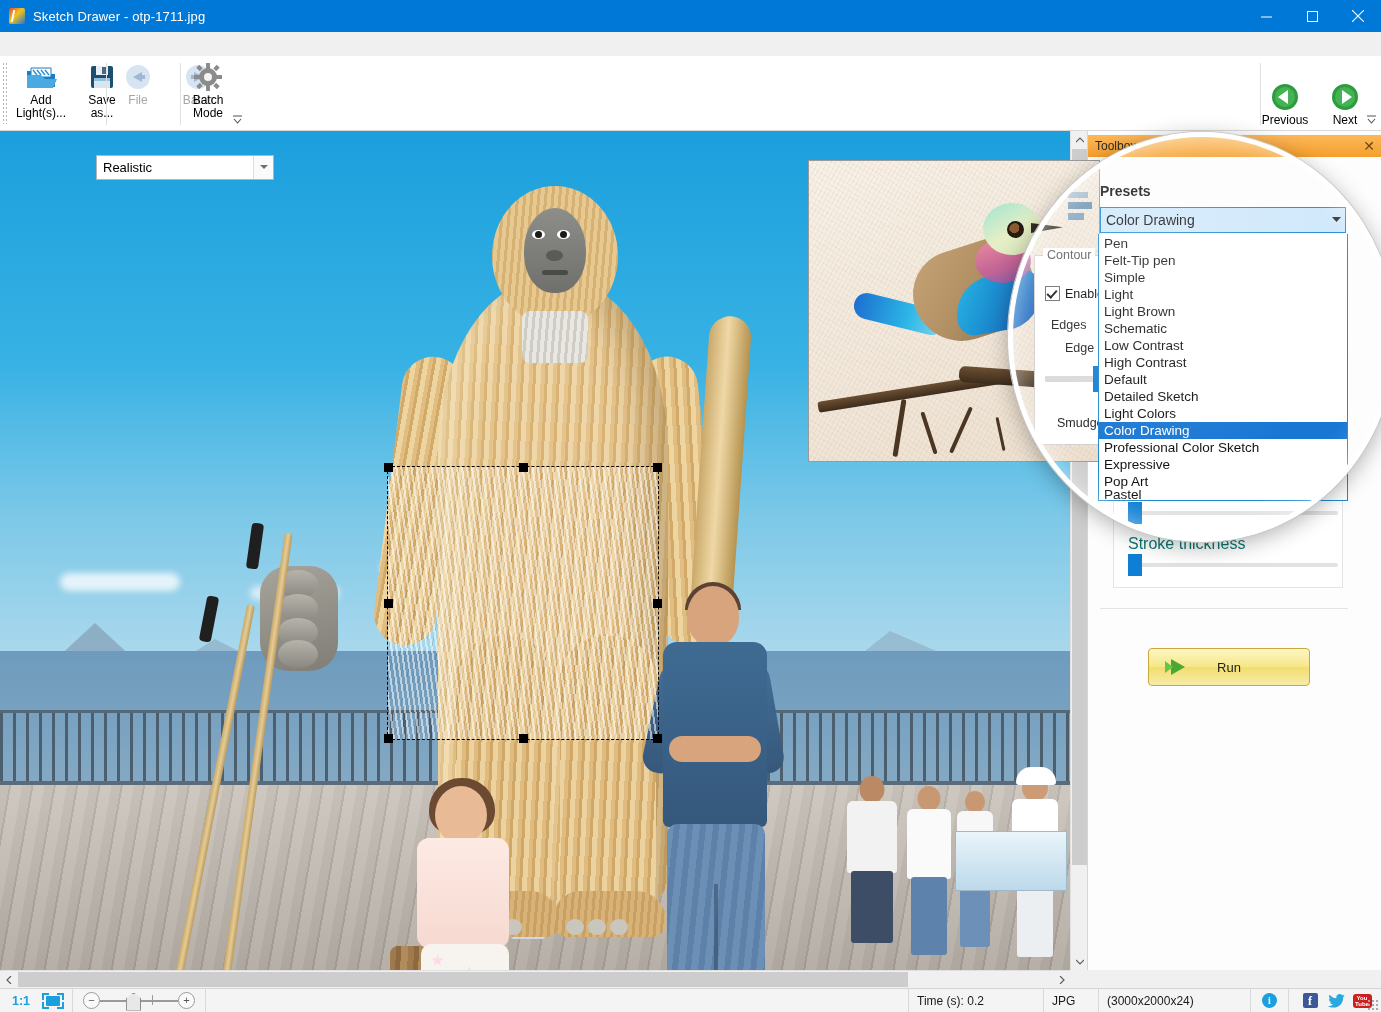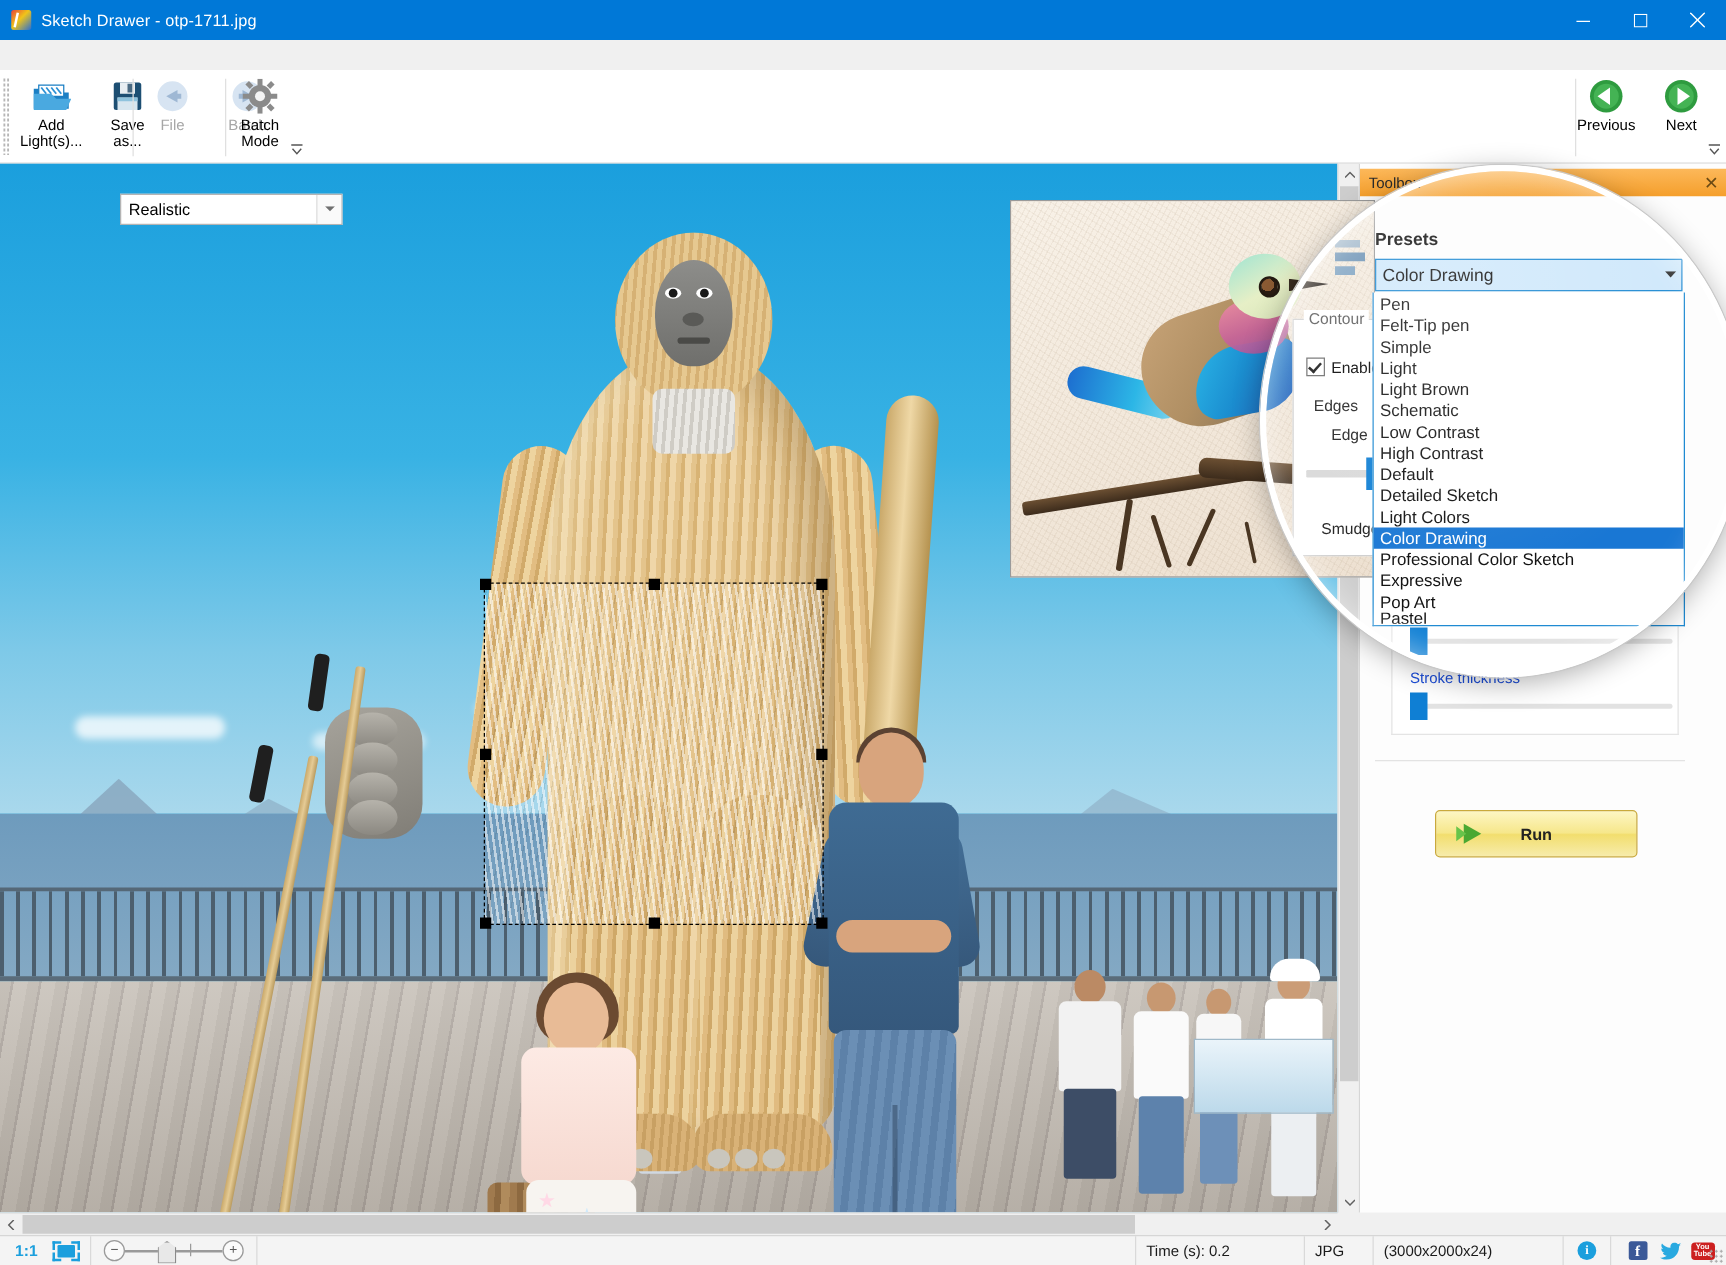--- a/index.html
+++ b/index.html
@@ -231,32 +231,32 @@
     border:solid #1a1a1a;border-width:0 2px 2px 0;transform:rotate(42deg);}
   .cg-lbl{position:absolute;font-size:12.5px;color:#222;}
   .mini-slider{position:absolute;height:6px;background:#d9d9d9;border-radius:1px;}
   .mini-thumb{position:absolute;width:17px;height:26px;background:#0f7fd4;}
 
   
   .slider-area{position:absolute;left:1113px;top:493px;width:230px;height:95px;
     border:1px solid #e4e4e4;border-top:none;box-sizing:border-box;background:#fff;}
   .sl-track{position:absolute;height:4px;background:#e2e2e2;border-radius:2px;}
   .sl-thumb{position:absolute;width:14px;height:22px;background:#0f7fd4;}
-  .sl-label{position:absolute;font-size:12px;color:#1d4ed8;}
+  .sl-label{position:absolute;font-size:16px;color:#0f766e;}
 
   .divider{position:absolute;left:1100px;top:608px;width:248px;height:1px;background:#e3e3e3;}
 
   .run-btn{
     position:absolute;left:1148px;top:648px;width:160px;height:36px;
     border:1px solid #c9a93c;border-radius:4px;
     background:linear-gradient(180deg,#fdf6c4 0%,#f6e78b 48%,#f2de6e 52%,#f7ecab 100%);
     display:flex;align-items:center;justify-content:center;position:absolute;cursor:default;
   }
   .run-arrow{position:absolute;left:14px;top:8px;width:32px;height:20px;}
-  .run-txt{font-size:13px;font-weight:bold;color:#222;}
+  .run-txt{font-size:13px;font-weight:normal;color:#222;}
 
   
   .lens{
     position:absolute;left:1008px;top:132px;width:378px;height:400px;
     border-radius:50%;
     border:5px solid #ffffff;
     box-shadow:0 0 0 1px #c8c8c8, 0 5px 22px rgba(0,0,0,.30), inset 0 0 28px rgba(255,255,255,.55);
     pointer-events:none;z-index:12;
     background:radial-gradient(circle at 34% 24%, rgba(255,255,255,.20), rgba(255,255,255,0) 62%);
   }
@@ -438,21 +438,21 @@
     </div>
 
     <div style="position:absolute;left:232px;top:58px;">
       <svg width="11" height="11" viewBox="0 0 11 11">
           <path d="M1 2 h9 M2 5 L5.5 9 L9 5" stroke="#555" stroke-width="1.1" fill="none"></path>
         </svg>
     </div>
 
     <div class="tsep" style="position:absolute;right:114px;top:4px;"></div>
 
-    <div class="tgroup" style="right:6px;">
+    <div class="tgroup" style="right:6px;align-items:flex-end;">
       <div class="tbtn">
         <div class="ic">
           <svg width="30" height="30" viewBox="0 0 30 30">
             <circle cx="15" cy="15" r="13" fill="#2e9b3f"></circle>
             <circle cx="15" cy="15" r="10" fill="#44b354"></circle>
             <path d="M18 8 L8 15 L18 22 Z" fill="#ffffff"></path>
           </svg>
         </div>
         <div class="lb">Previous</div>
       </div>

